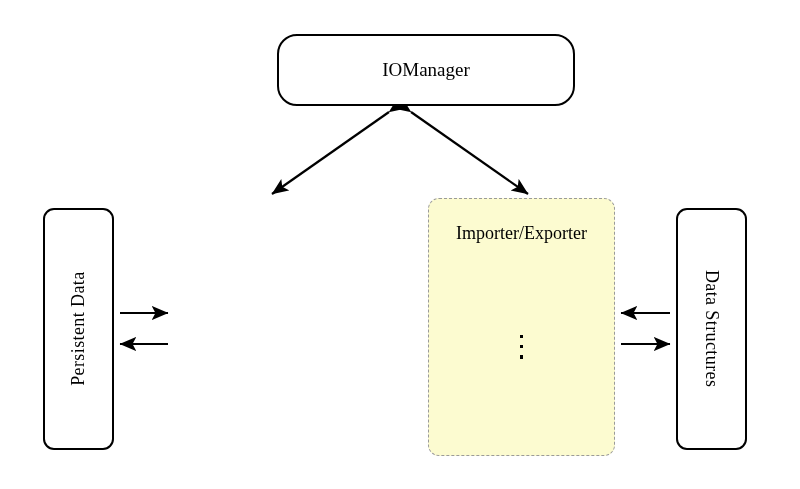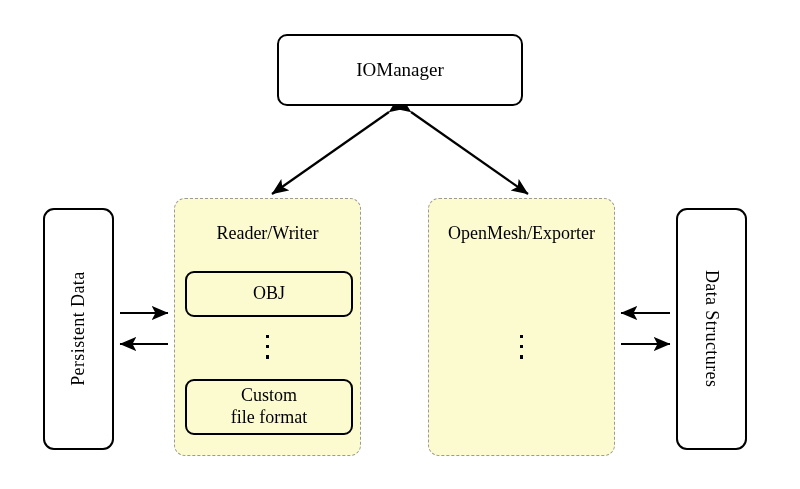--- a/index.html
+++ b/index.html
@@ -42,24 +42,24 @@
     align-items: center;
     justify-content: center;
     text-align: center;
     line-height: 1.18;
   }
 
   
   #io-manager {
     left: 277px;
     top: 34px;
-    width: 246px;
+    width: 298px;
     height: 72px;
     font-size: 19px;
-    border-radius: 10px;
+    border-radius: 20px;
   }
 
   
   .side-box {
     width: 71px;
     height: 242px;
     top: 208px;
     border-radius: 11px;
   }
   #persistent-data { left: 43px; }
@@ -165,45 +165,24 @@
   </div>
 
   <div class="node side-box" id="persistent-data">
     <span class="vlabel up">Persistent Data</span>
   </div>
 
   <div class="node side-box" id="data-structures">
     <span class="vlabel down">Data Structures</span>
   </div>
 
-  <div class="panel" id="panel-reader-writer">
-
-    <div class="panel-title">Reader/Writer</div>
-
-    <div class="plugin top">
-      <span>OBJ</span>
-    </div>
-
-    <div class="vdots">
-      <i></i>
-        <i></i>
-        <i></i>
-    </div>
-
-    <div class="plugin bottom">
-      <span>
-        <span>Custom</span><br>
-        <span>file format</span>
-      </span>
-    </div>
-  </div>
 
   <div class="panel" id="panel-importer-exporter">
 
-    <div class="panel-title">OpenMesh/Exporter</div>
+    <div class="panel-title">Importer/Exporter</div>
 
 
     <div class="vdots">
       <i></i>
         <i></i>
         <i></i>
     </div>
 
   </div>
 

